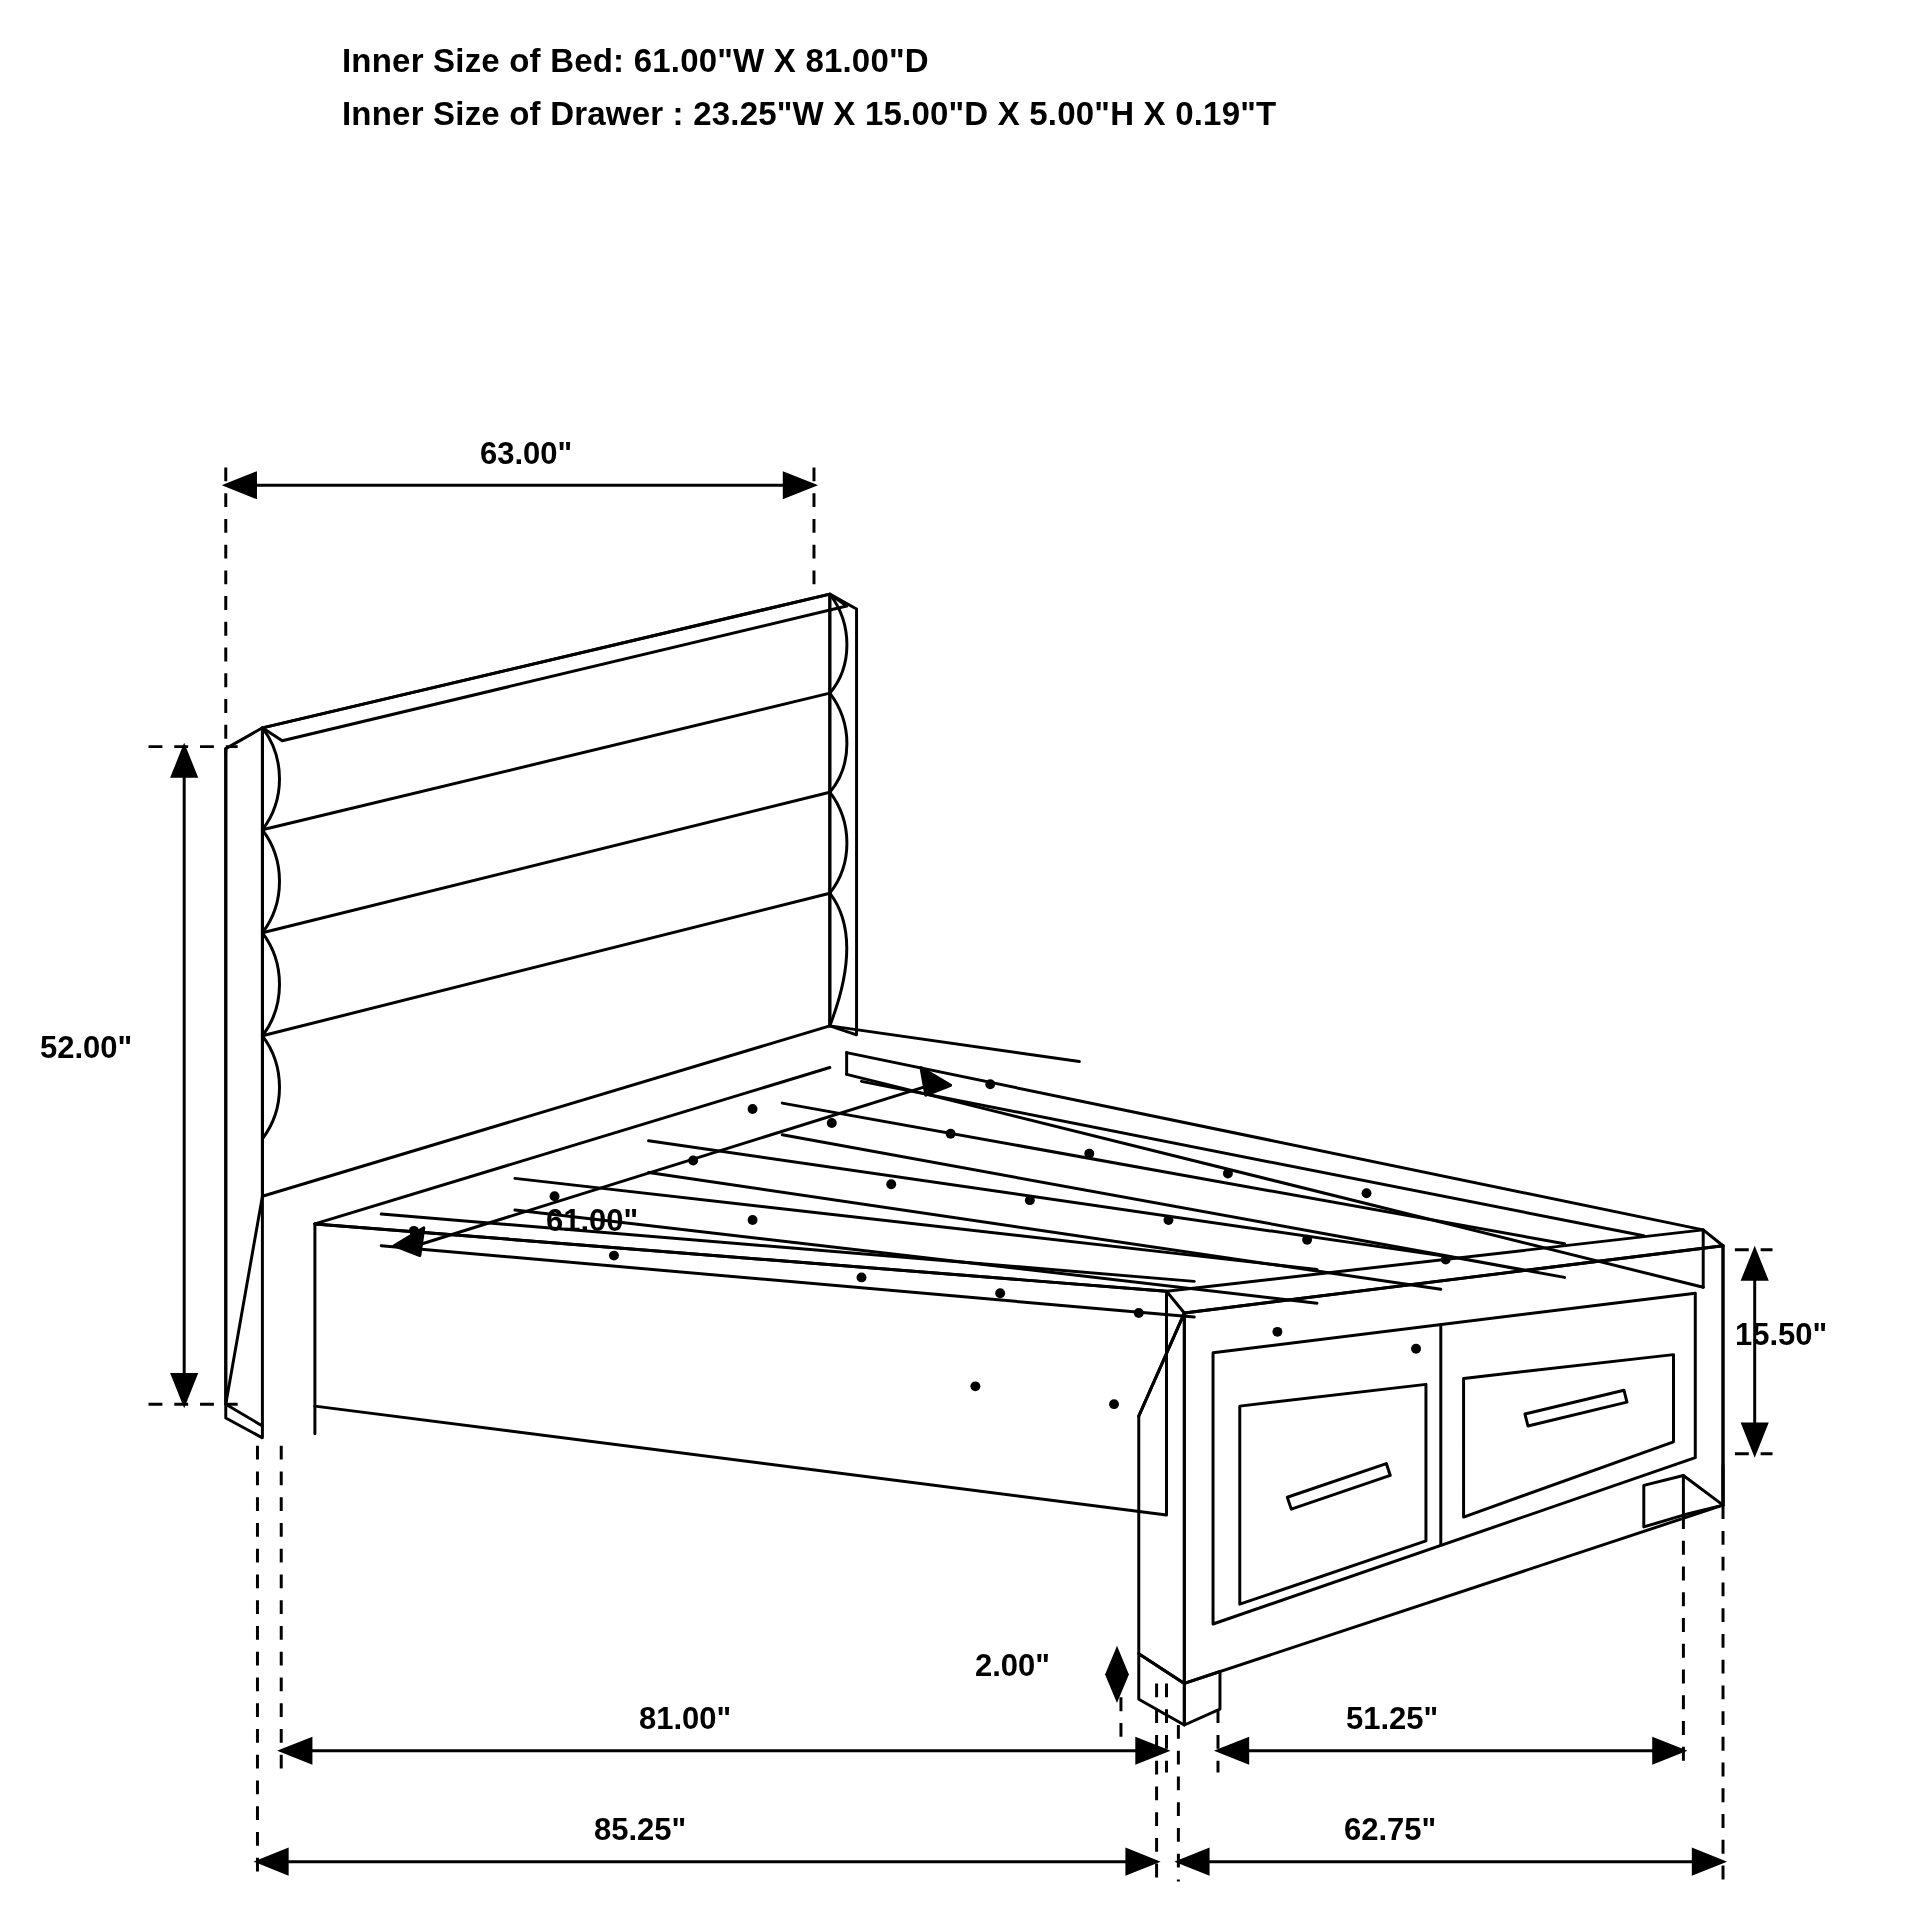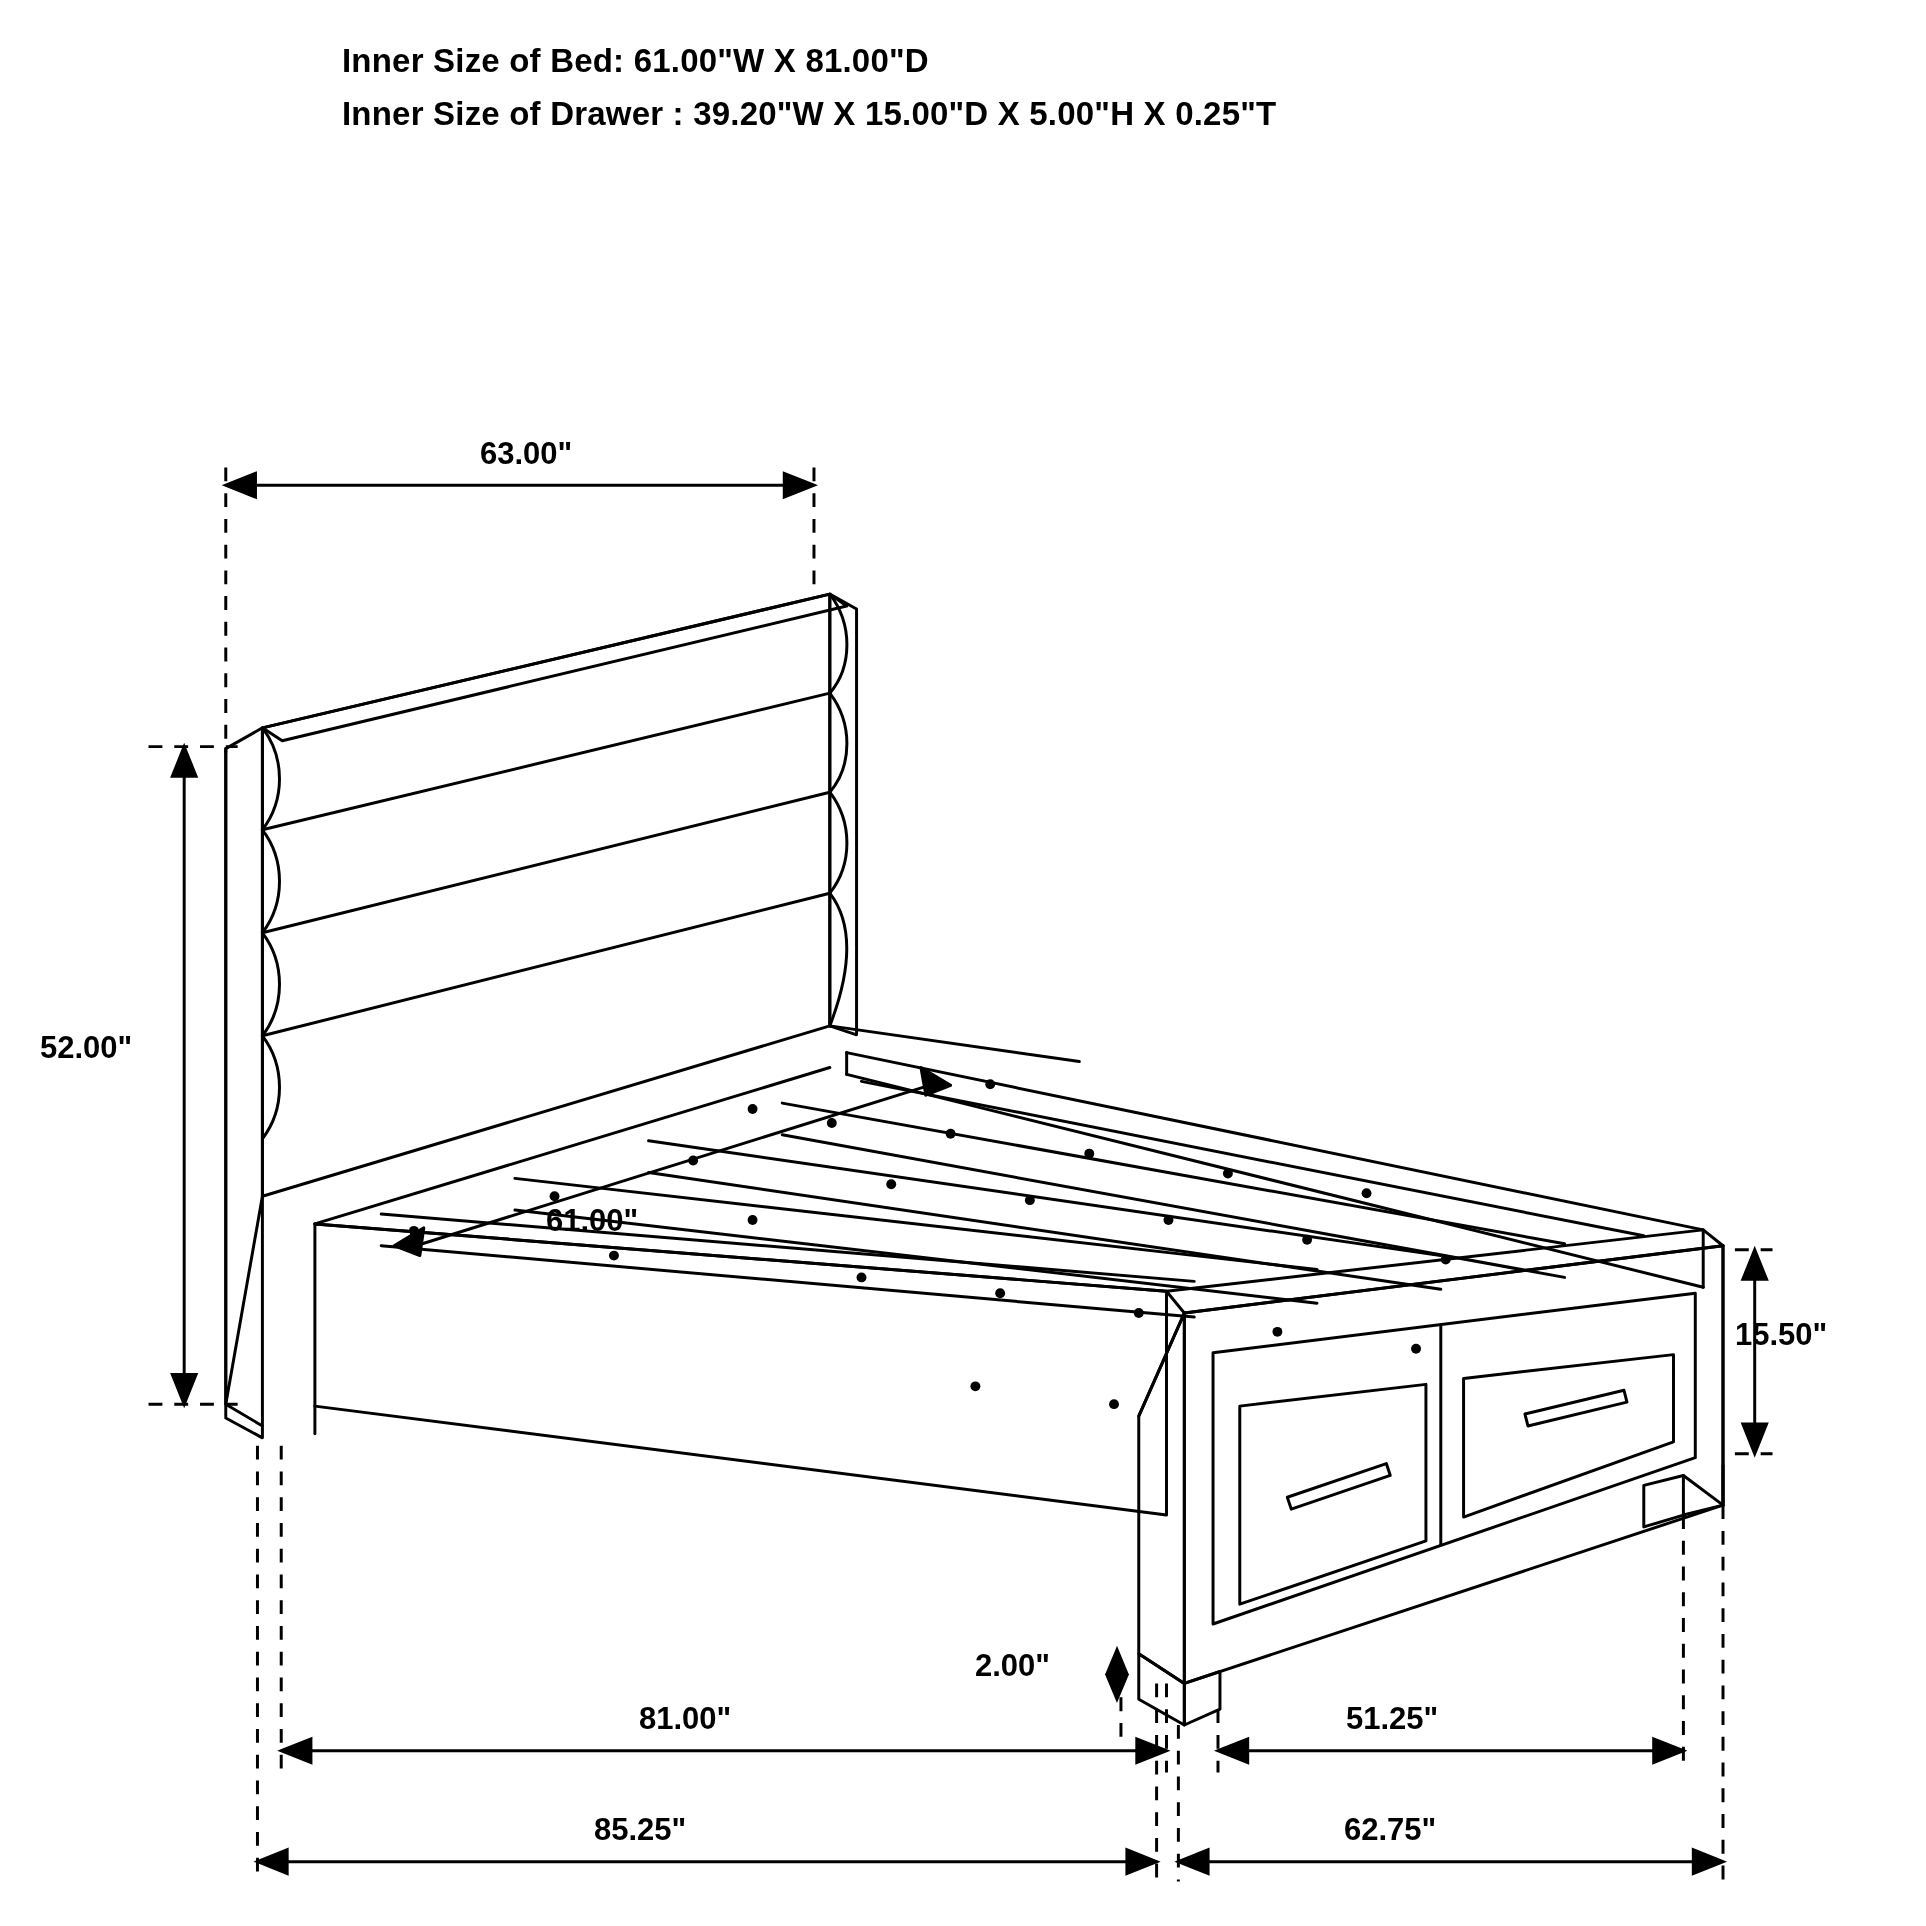--- a/index.html
+++ b/index.html
@@ -10,21 +10,21 @@
   #hdr2{left:342px;top:95px;}
   .dimlabel{position:absolute;font-weight:bold;font-size:31px;white-space:nowrap;}
   svg{position:absolute;left:0;top:0;}
 </style>
 </head>
 <body>
 
 <div id="stage">
 
   <div class="hdr" id="hdr1">Inner Size of Bed: 61.00"W X 81.00"D</div>
-  <div class="hdr" id="hdr2">Inner Size of Drawer : 39.20"W X 15.00"D X 5.00"H X 0.25"T</div>
+  <div class="hdr" id="hdr2">Inner Size of Drawer : 23.25"W X 15.00"D X 5.00"H X 0.19"T</div>
 
   <svg width="1927" height="1927" viewBox="0 0 1946 1946">
     <g fill="none" stroke="#000" stroke-width="3" stroke-linejoin="round" stroke-linecap="round">
 
       <path d="M265,735 L838,600 L838,1036 L265,1208 Z"></path>
 
       <path d="M228,756 L265,735 L265,1208 L228,1418 Z"></path>
       <path d="M228,756 L228,1418"></path>
 
       <path d="M838,600 L855,612 L285,748 L265,735 Z"></path>

